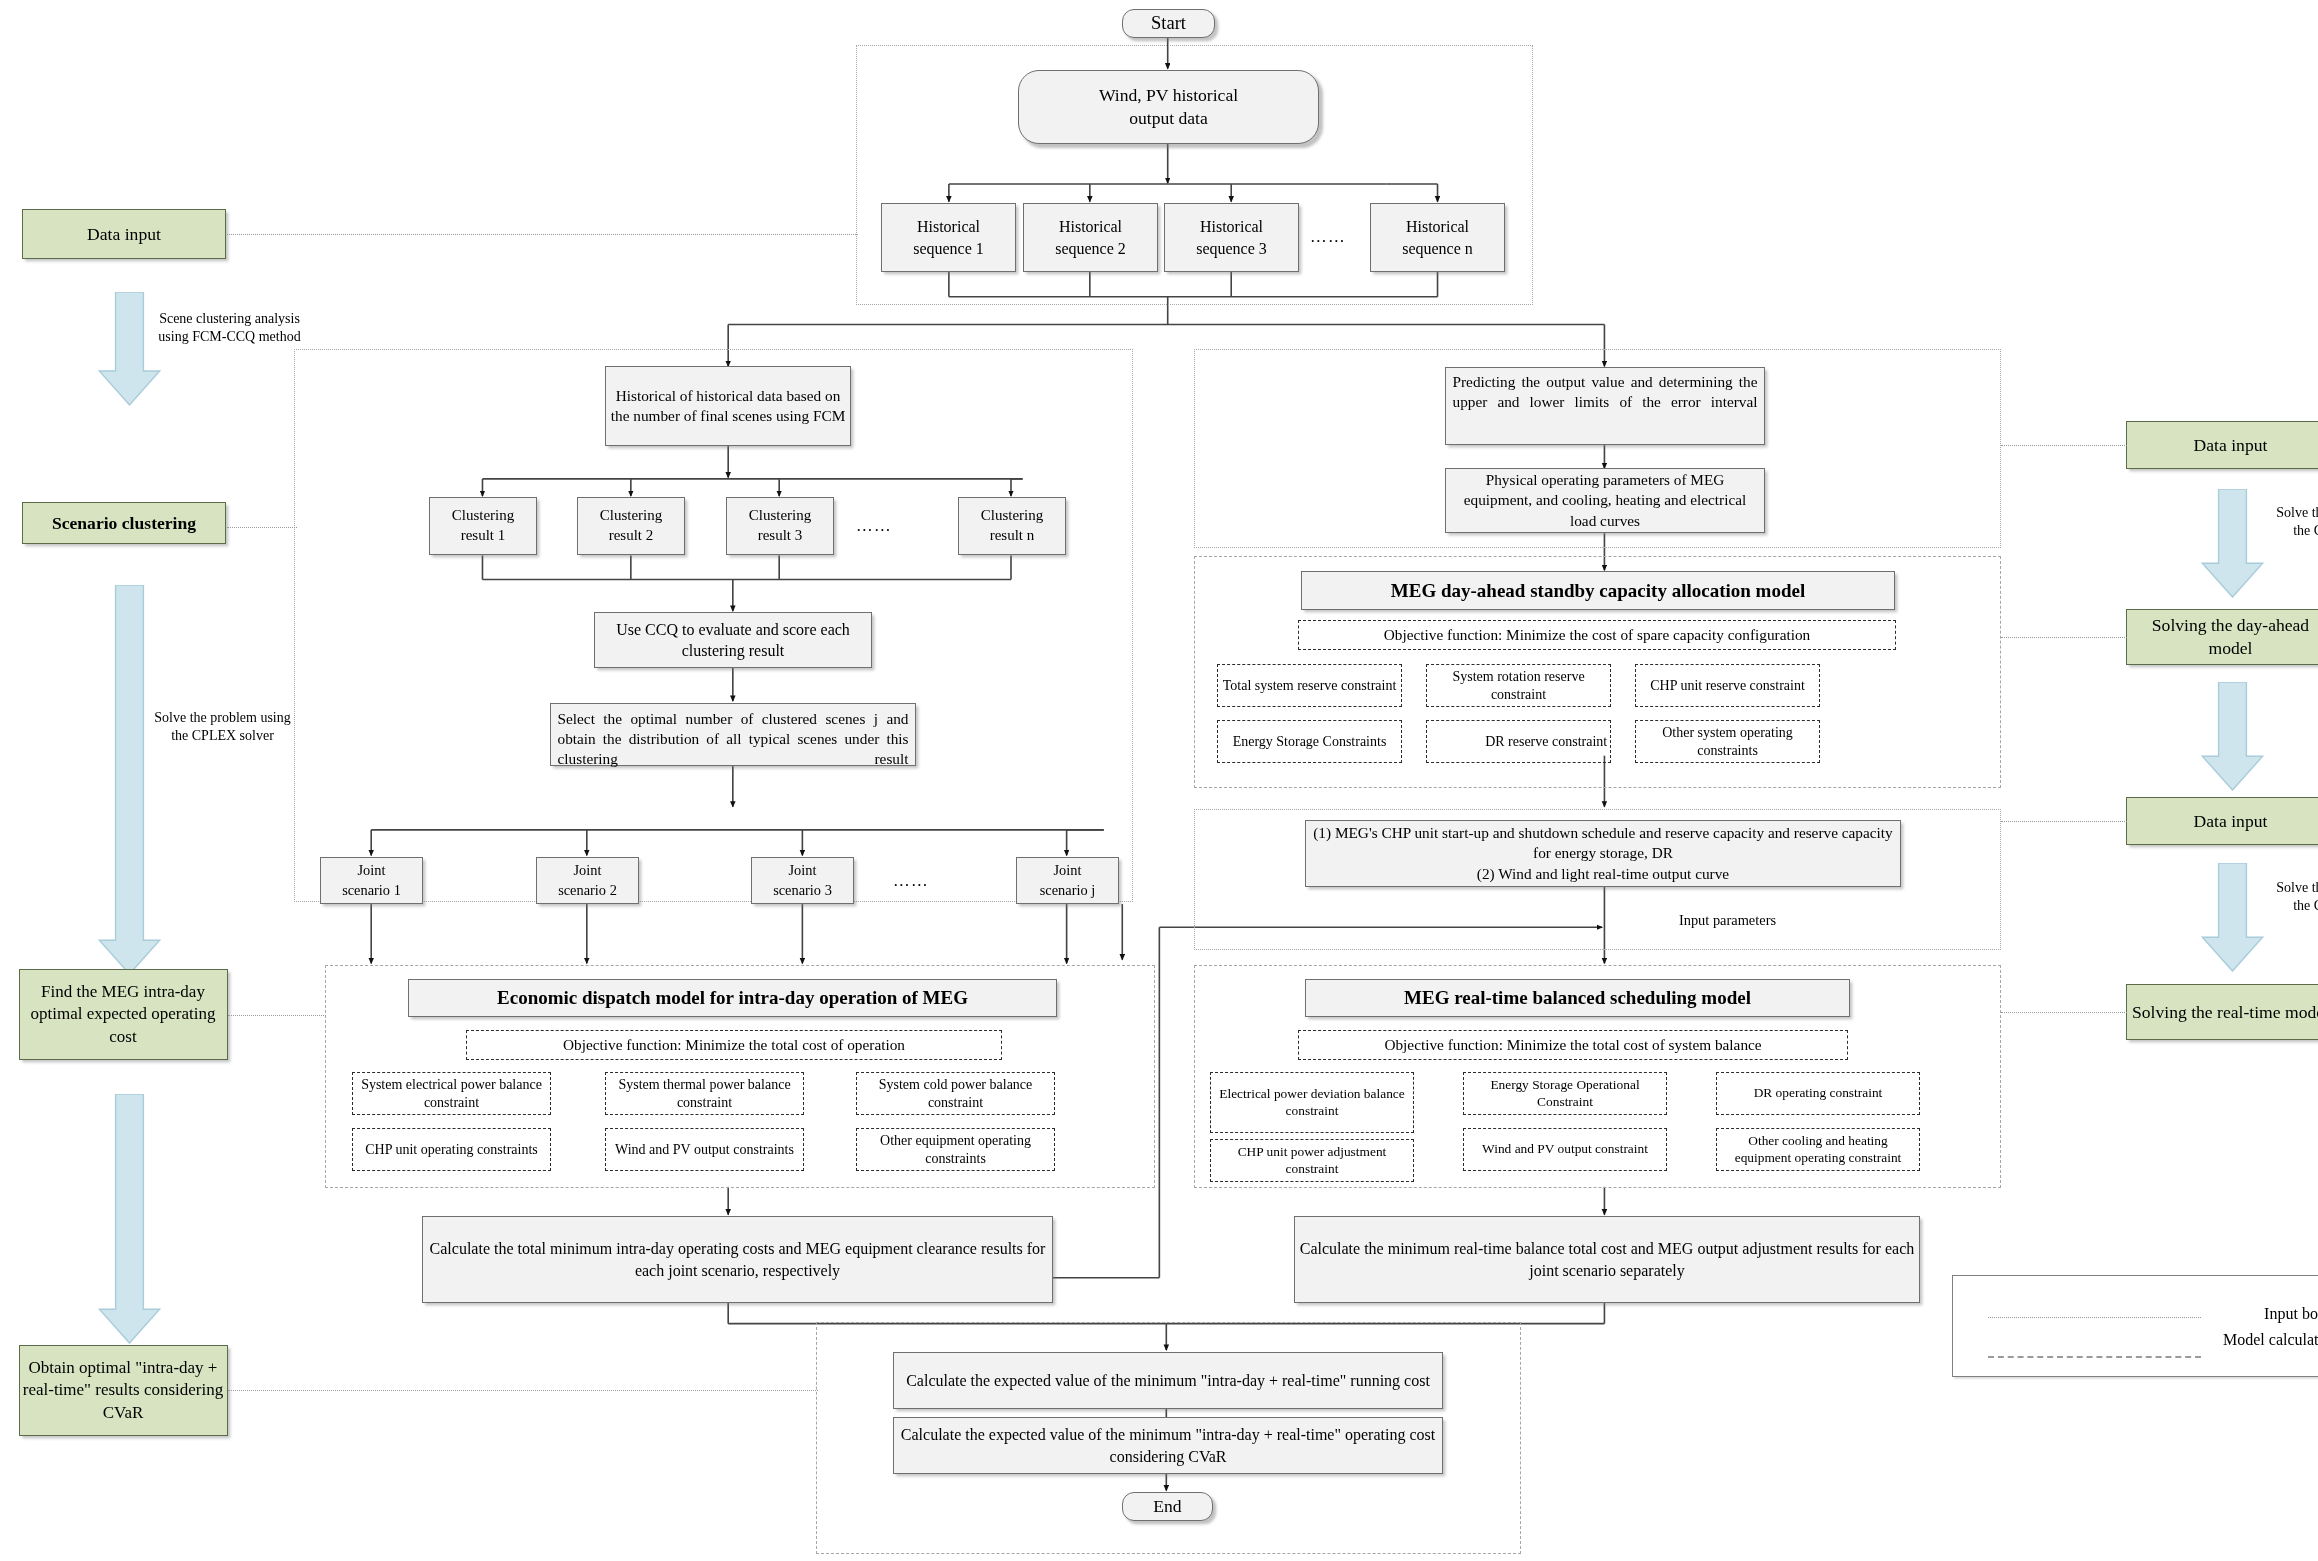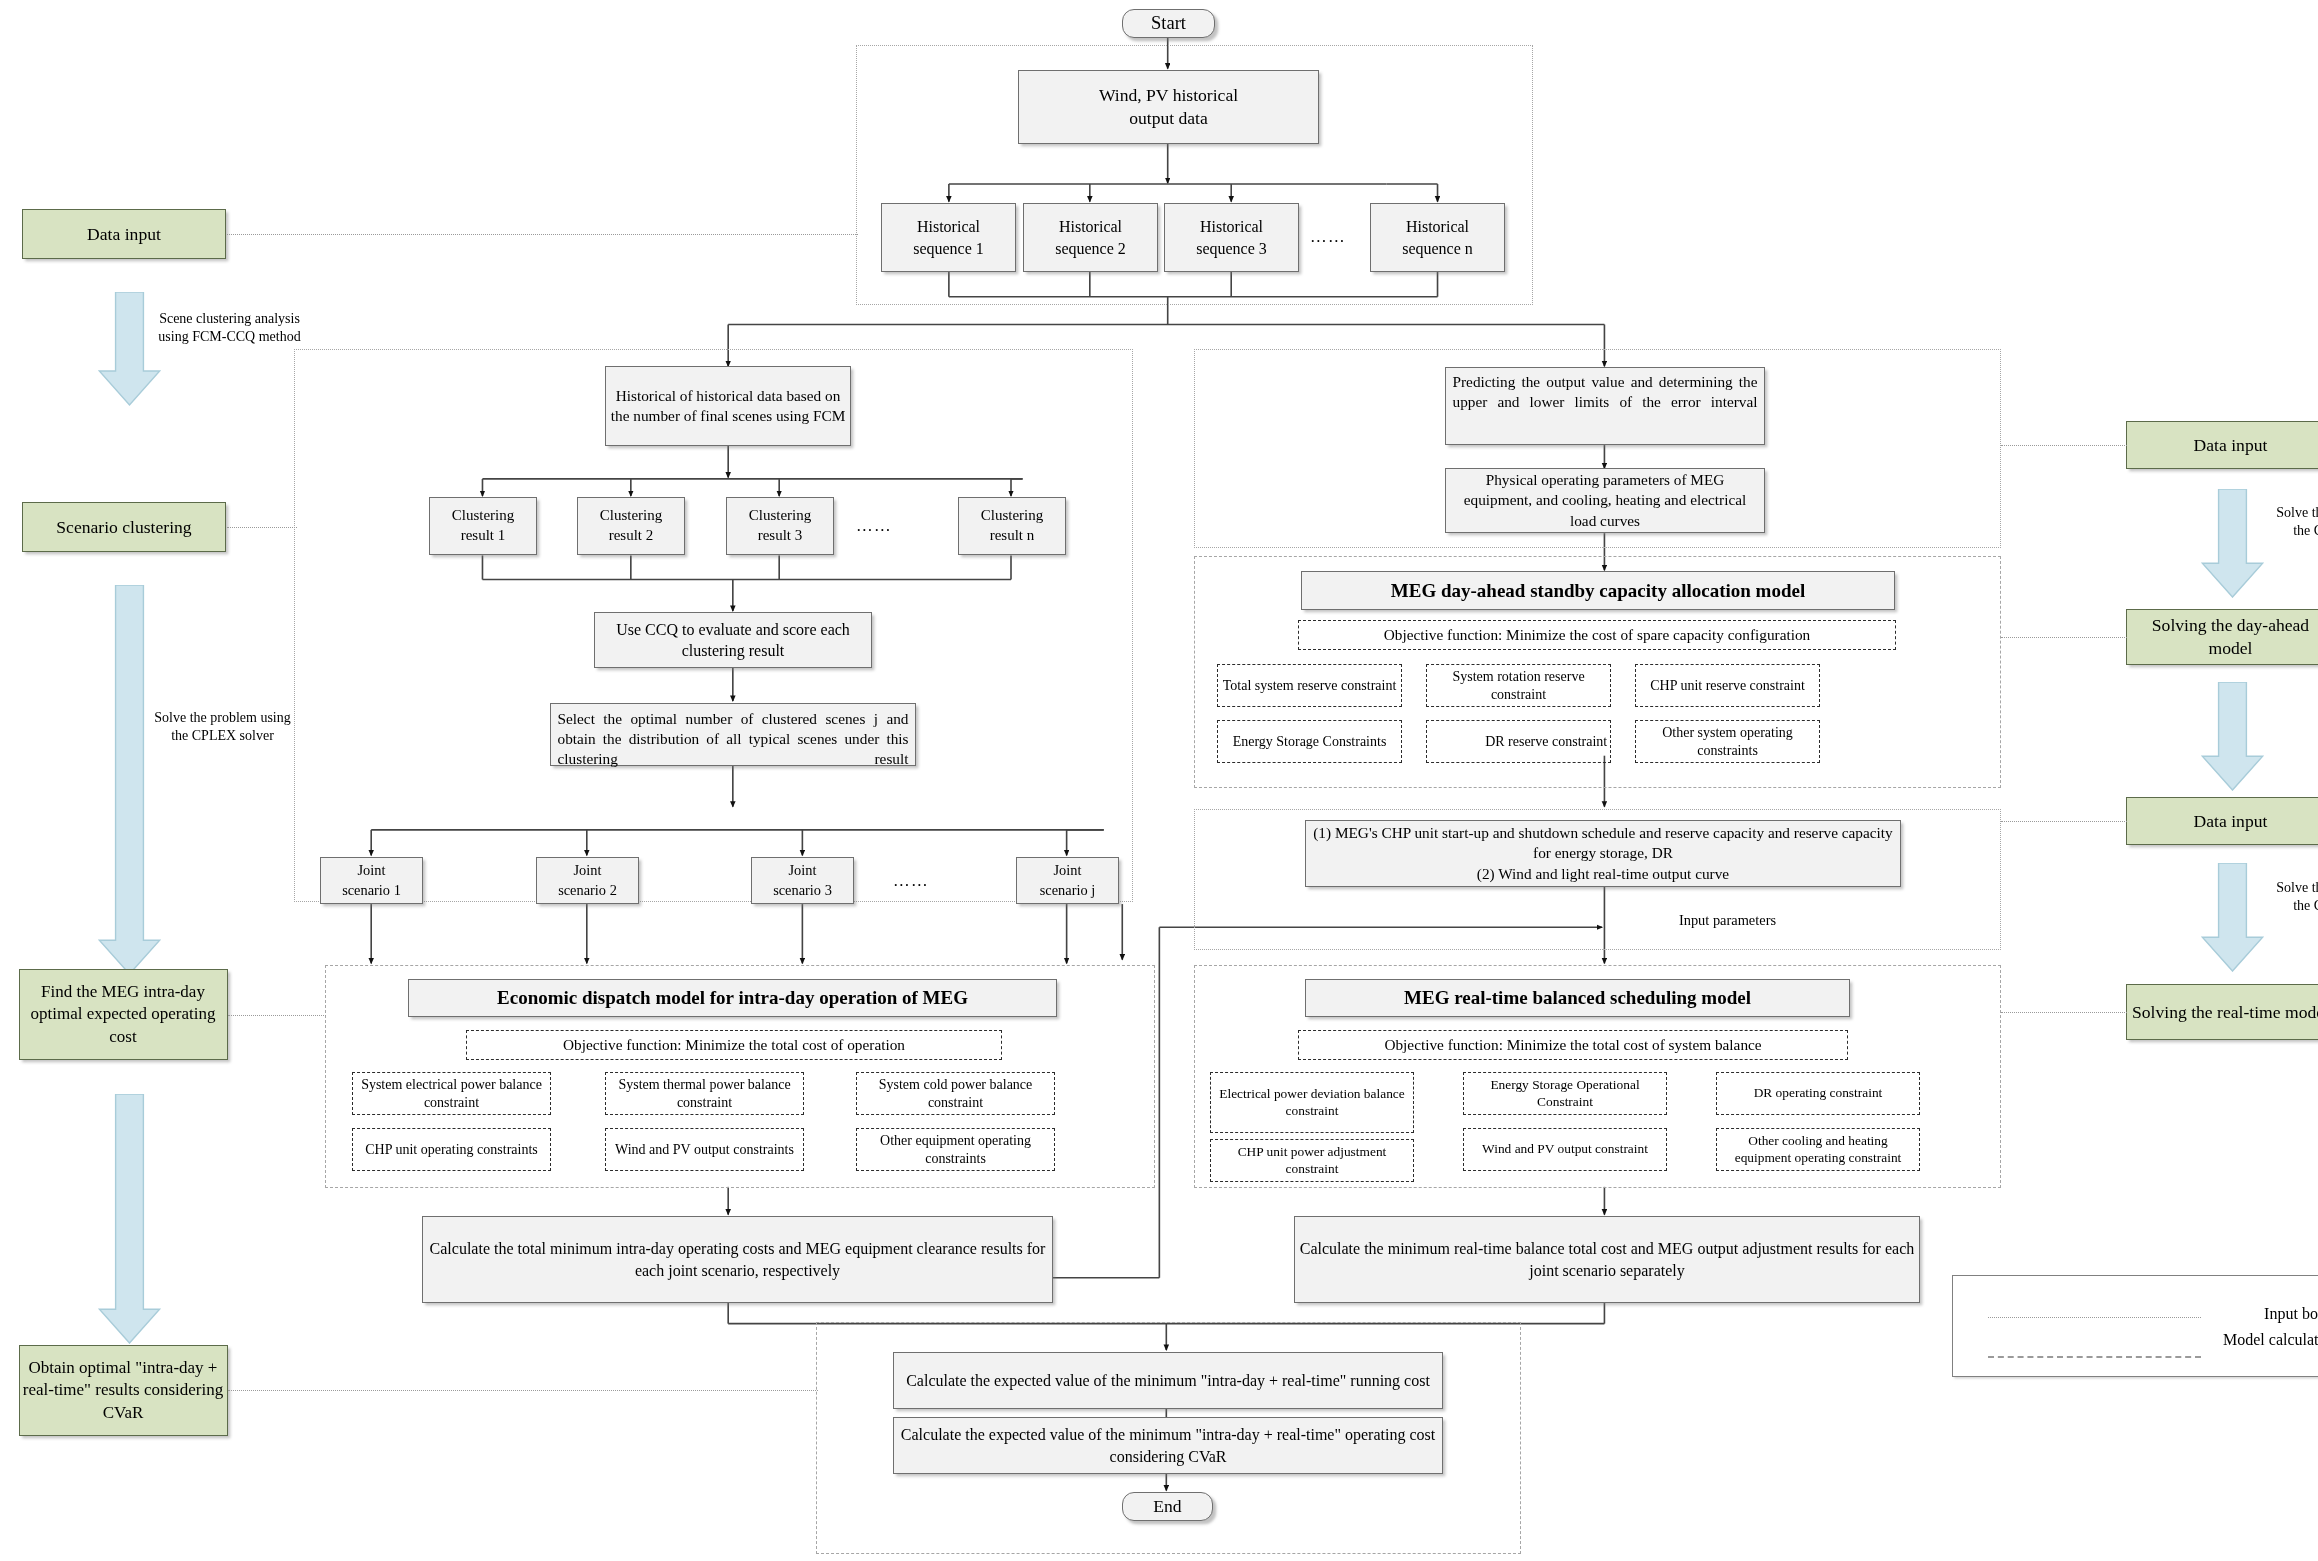--- a/index.html
+++ b/index.html
@@ -179,21 +179,21 @@
   <div class="cont model" style="left:1194px;top:556px;width:807px;height:232px;"></div>
 
   <div class="cont input" style="left:1194px;top:809px;width:807px;height:141px;"></div>
 
   <div class="cont model" style="left:325px;top:965px;width:830px;height:223px;"></div>
 
   <div class="cont model" style="left:1194px;top:965px;width:807px;height:223px;"></div>
 
   <div class="cont model" style="left:816px;top:1322px;width:705px;height:232px;"></div>
 
-  <div class="pbox" style="left:1018px;top:70px;width:301px;height:74px;font-size:17.6px;white-space:pre-line;">
+  <div class="pbox" style="left:1018px;top:70px;width:301px;height:74px;font-size:17.6px;white-space:pre-line;border-radius:21px;">
     <span>Wind, PV historical
 output data</span>
   </div>
 
   <div class="pbox" style="left:881px;top:203px;width:135px;height:69px;font-size:16px;white-space:pre-line;">
     <span>Historical
 sequence 1</span>
   </div>
   <div class="pbox" style="left:1023px;top:203px;width:135px;height:69px;font-size:16px;white-space:pre-line;">
     <span>Historical
@@ -382,21 +382,21 @@
   </div>
 
   <svg class="barrow" style="left:97px;top:292px;" width="65" height="114" viewBox="0 0 140 245">
     <path d="M40,0 L100,0 L100,170 L135,170 L70,243 L5,170 L40,170 Z" fill="#cfe5ee" stroke="#a8ccd9" stroke-width="3"></path>
   </svg>
 
   <div class="lbl norm" style="left:153px;top:310px;width:153px;font-size:14px;">
     <span>Scene clustering analysis using FCM-CCQ method</span>
   </div>
 
-  <div class="gbox" style="left:22px;top:502px;width:204px;height:50px;font-size:17.6px;">
+  <div class="gbox" style="left:22px;top:502px;width:204px;height:42px;font-size:17.6px;font-weight:bold;">
     <span>Scenario clustering</span>
   </div>
 
   <svg class="barrow" style="left:97px;top:585px;" width="65" height="390" viewBox="0 0 140 840">
     <path d="M40,0 L100,0 L100,765 L135,765 L70,838 L5,765 L40,765 Z" fill="#cfe5ee" stroke="#a8ccd9" stroke-width="3"></path>
   </svg>
 
   <div class="lbl norm" style="left:153px;top:709px;width:139px;font-size:14px;">
     <span>Solve the problem using the CPLEX solver</span>
   </div>

